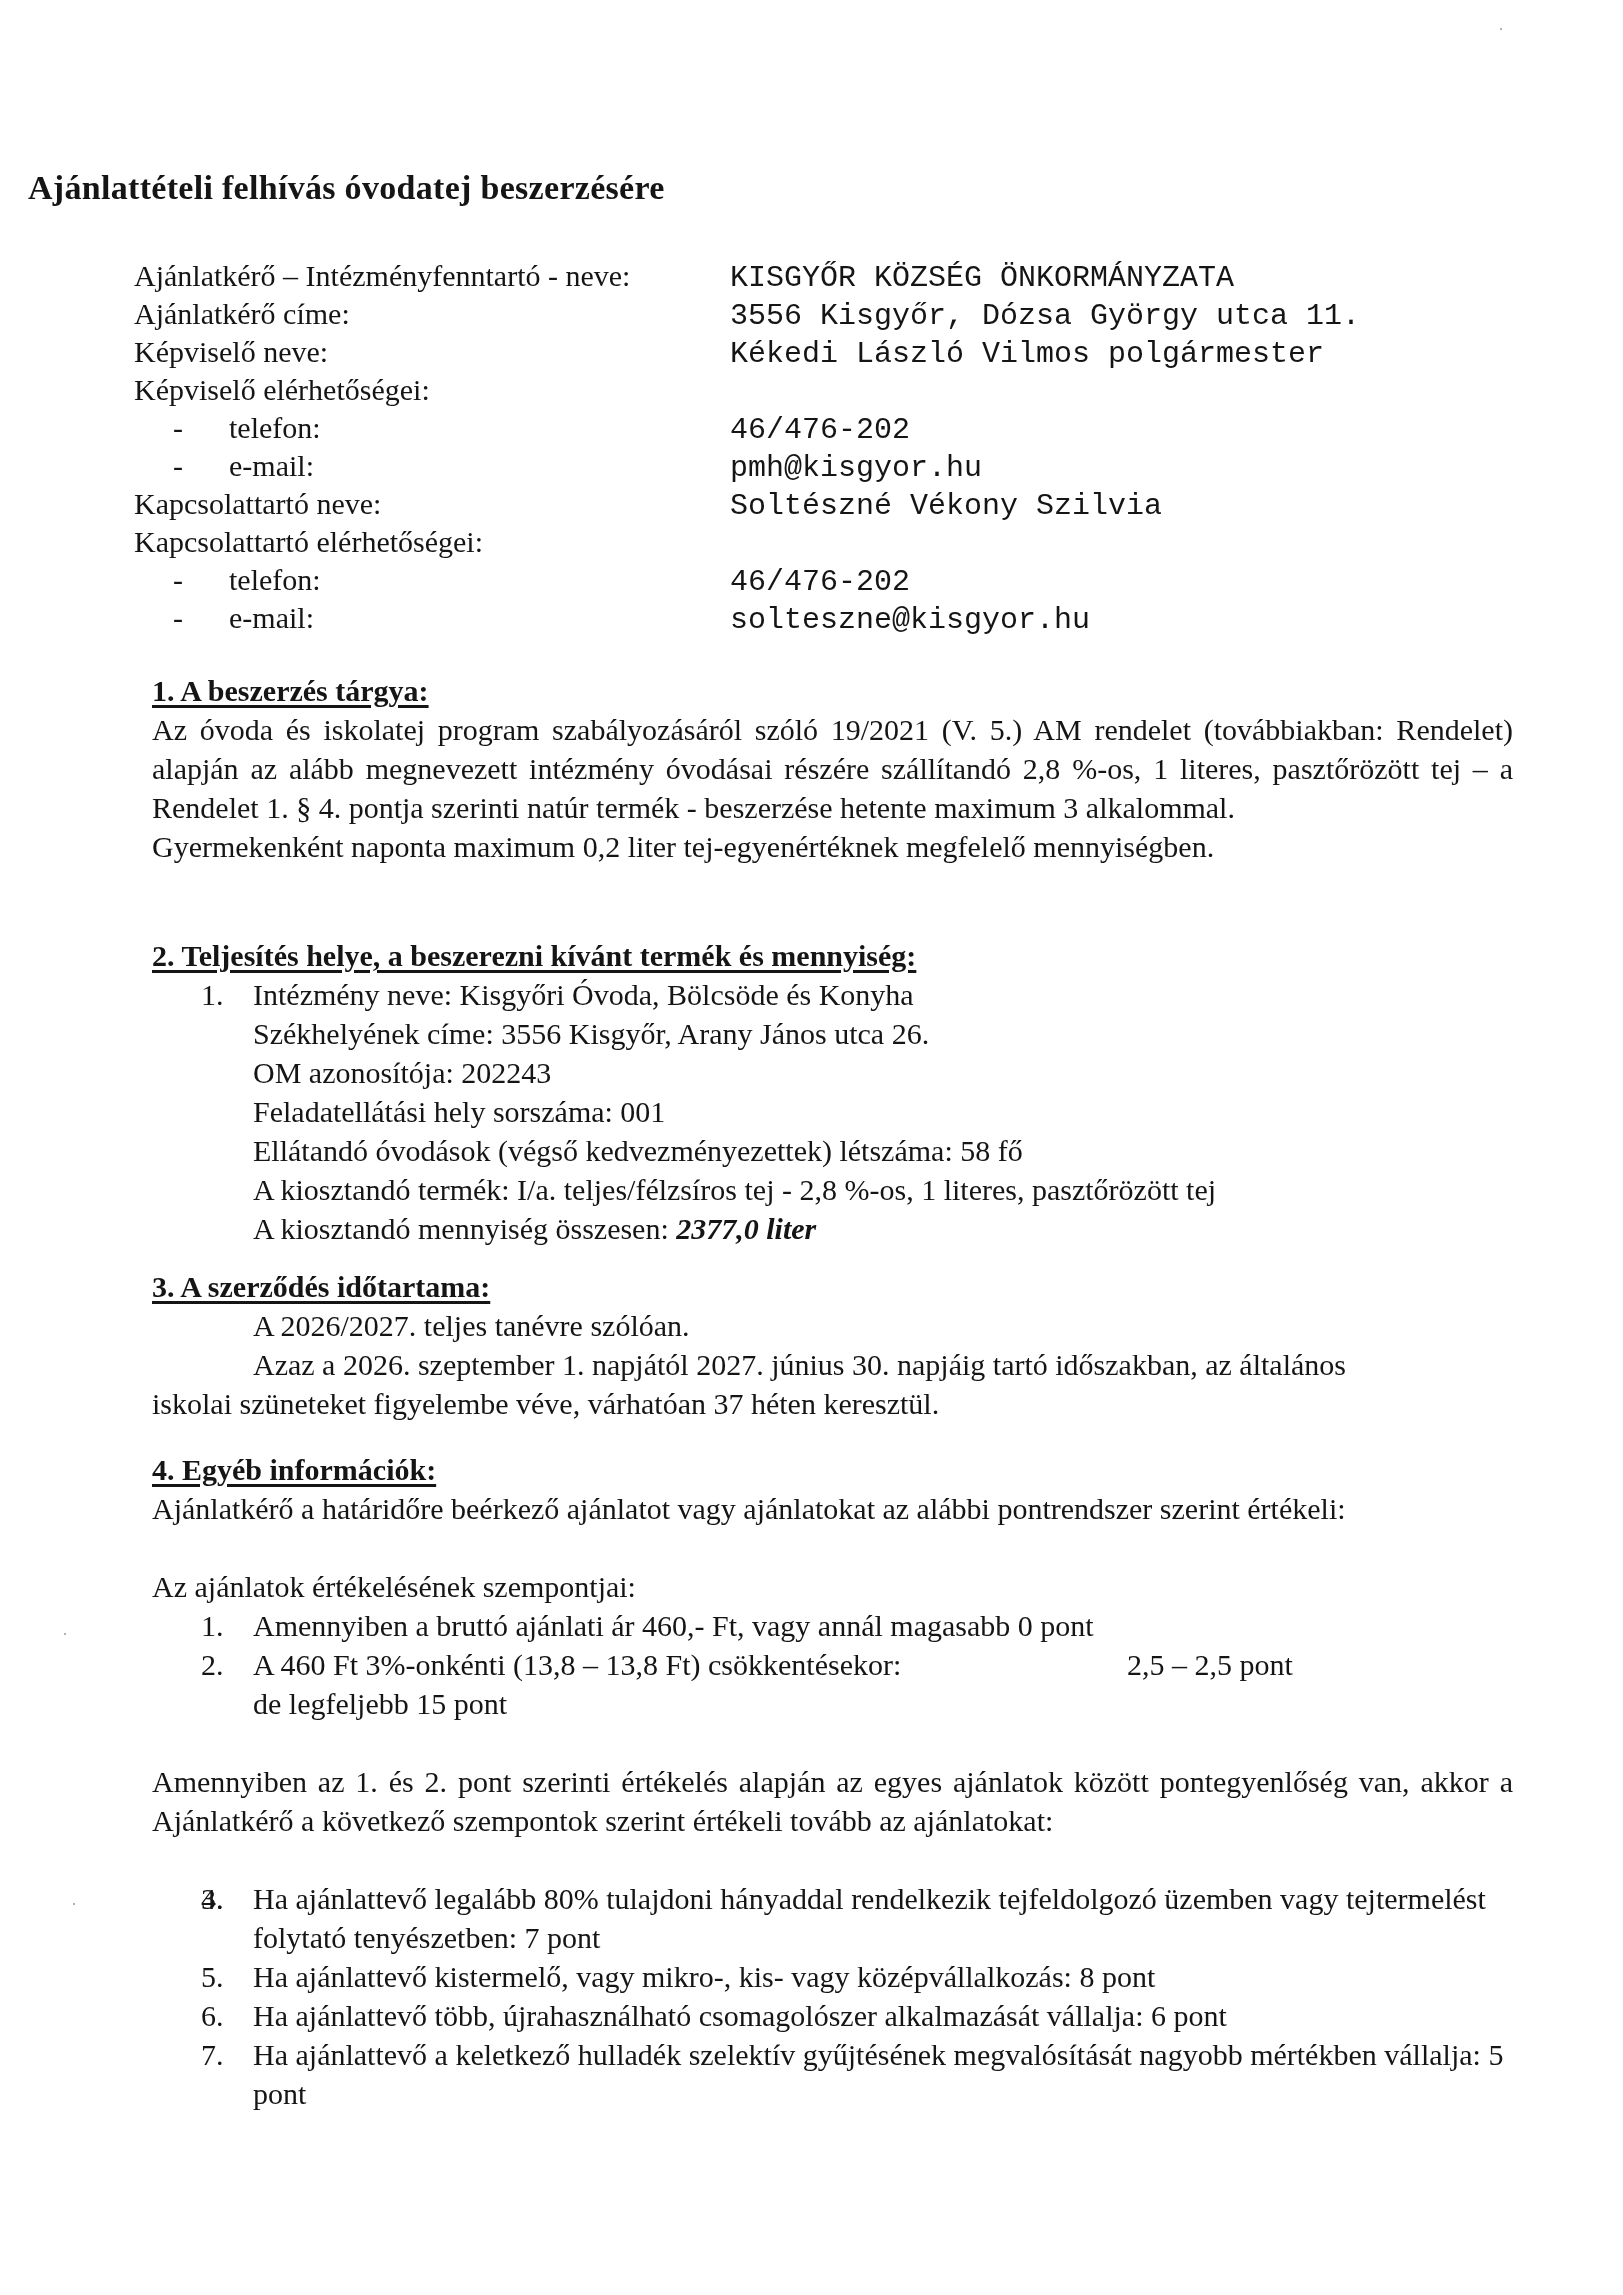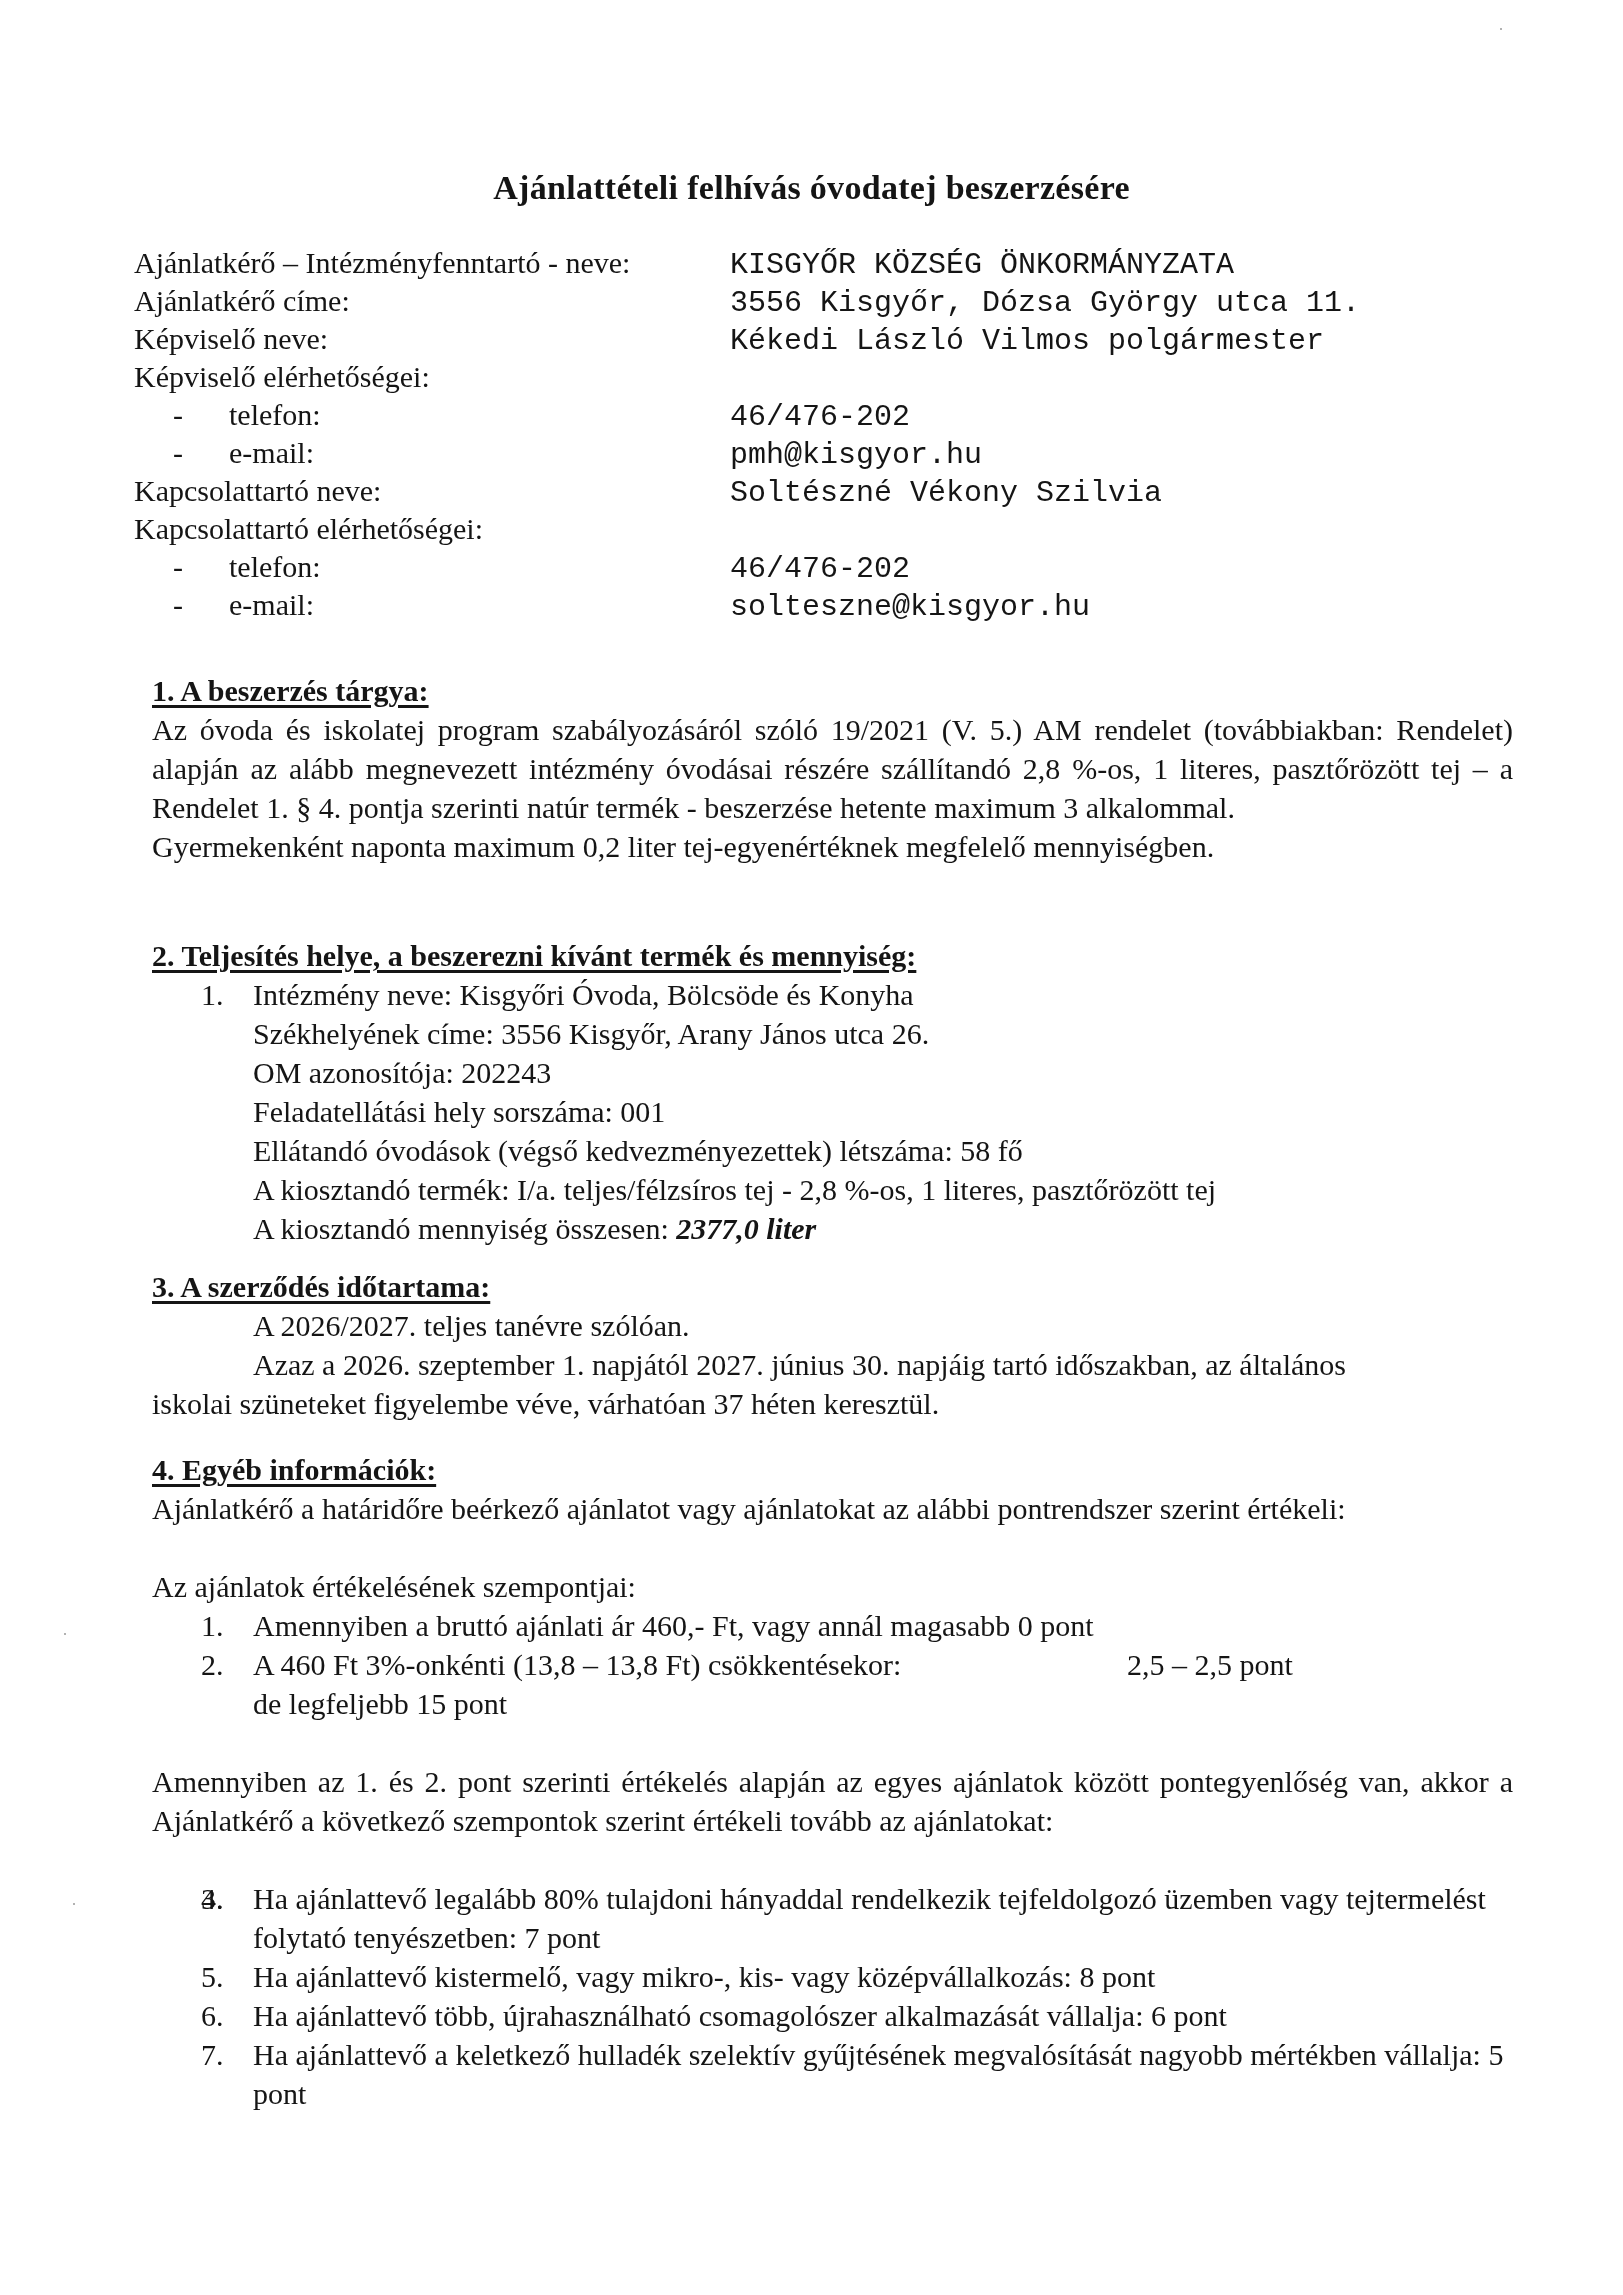--- a/index.html
+++ b/index.html
@@ -20,41 +20,42 @@
     .page {
       position: absolute;
       left: 0; top: 0;
       width: 1623px;
       height: 2295px;
     }
     .title {
       position: absolute;
       left: 0; right: 0;
       top: 167px;
-      text-align: center;
       font-weight: bold;
       font-size: 34px;
       line-height: 42px;
       letter-spacing: 0.3px;
+      padding-left: 28px;
     }
     .info-table {
       position: absolute;
       left: 134px;
       top: 243px;
       width: 1375px;
     }
     .info-row {
       display: flex;
       height: 38px;
       align-items: baseline;
     }
     .info-label {
       width: 596px;
       flex: 0 0 596px;
       white-space: nowrap;
+      margin-top: 13px;
     }
     .info-label.sub {
       padding-left: 39px;
       box-sizing: border-box;
     }
     .info-label.sub .dash {
       display: inline-block;
       width: 56px;
     }
     .info-value {

